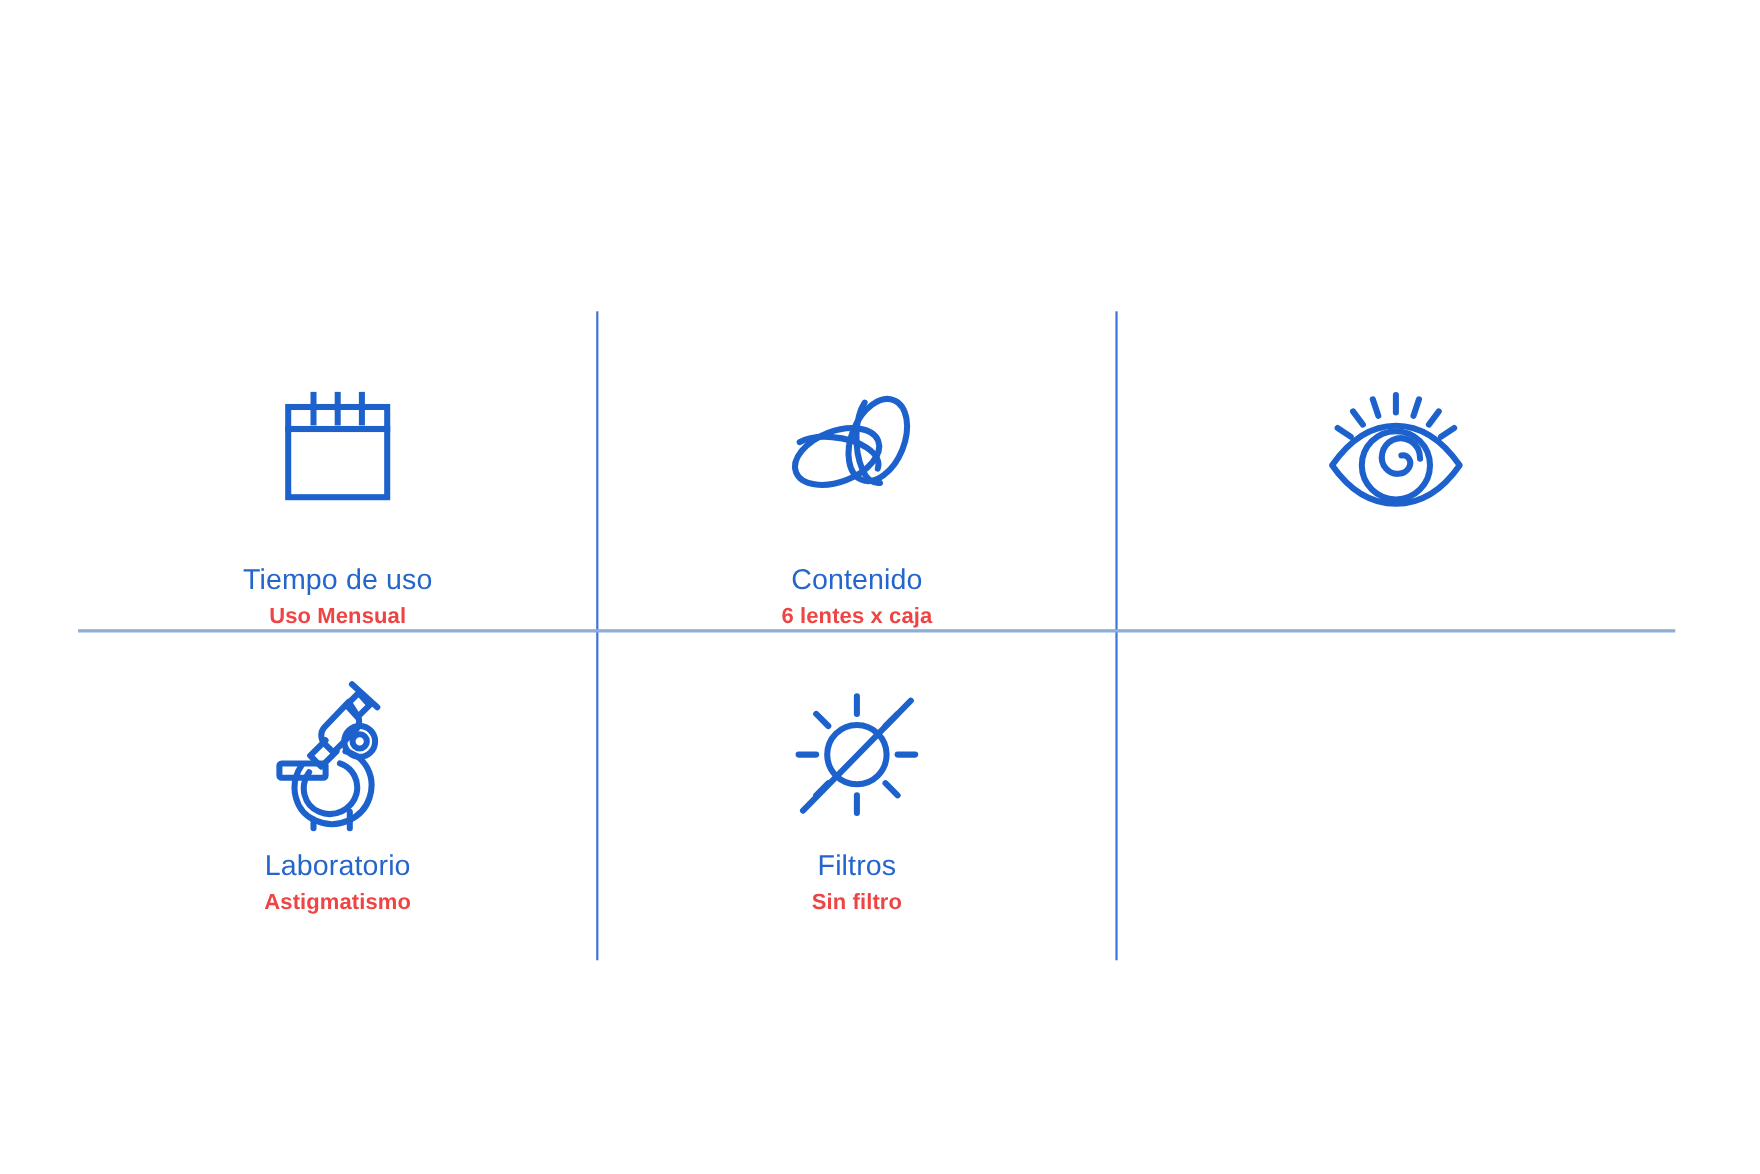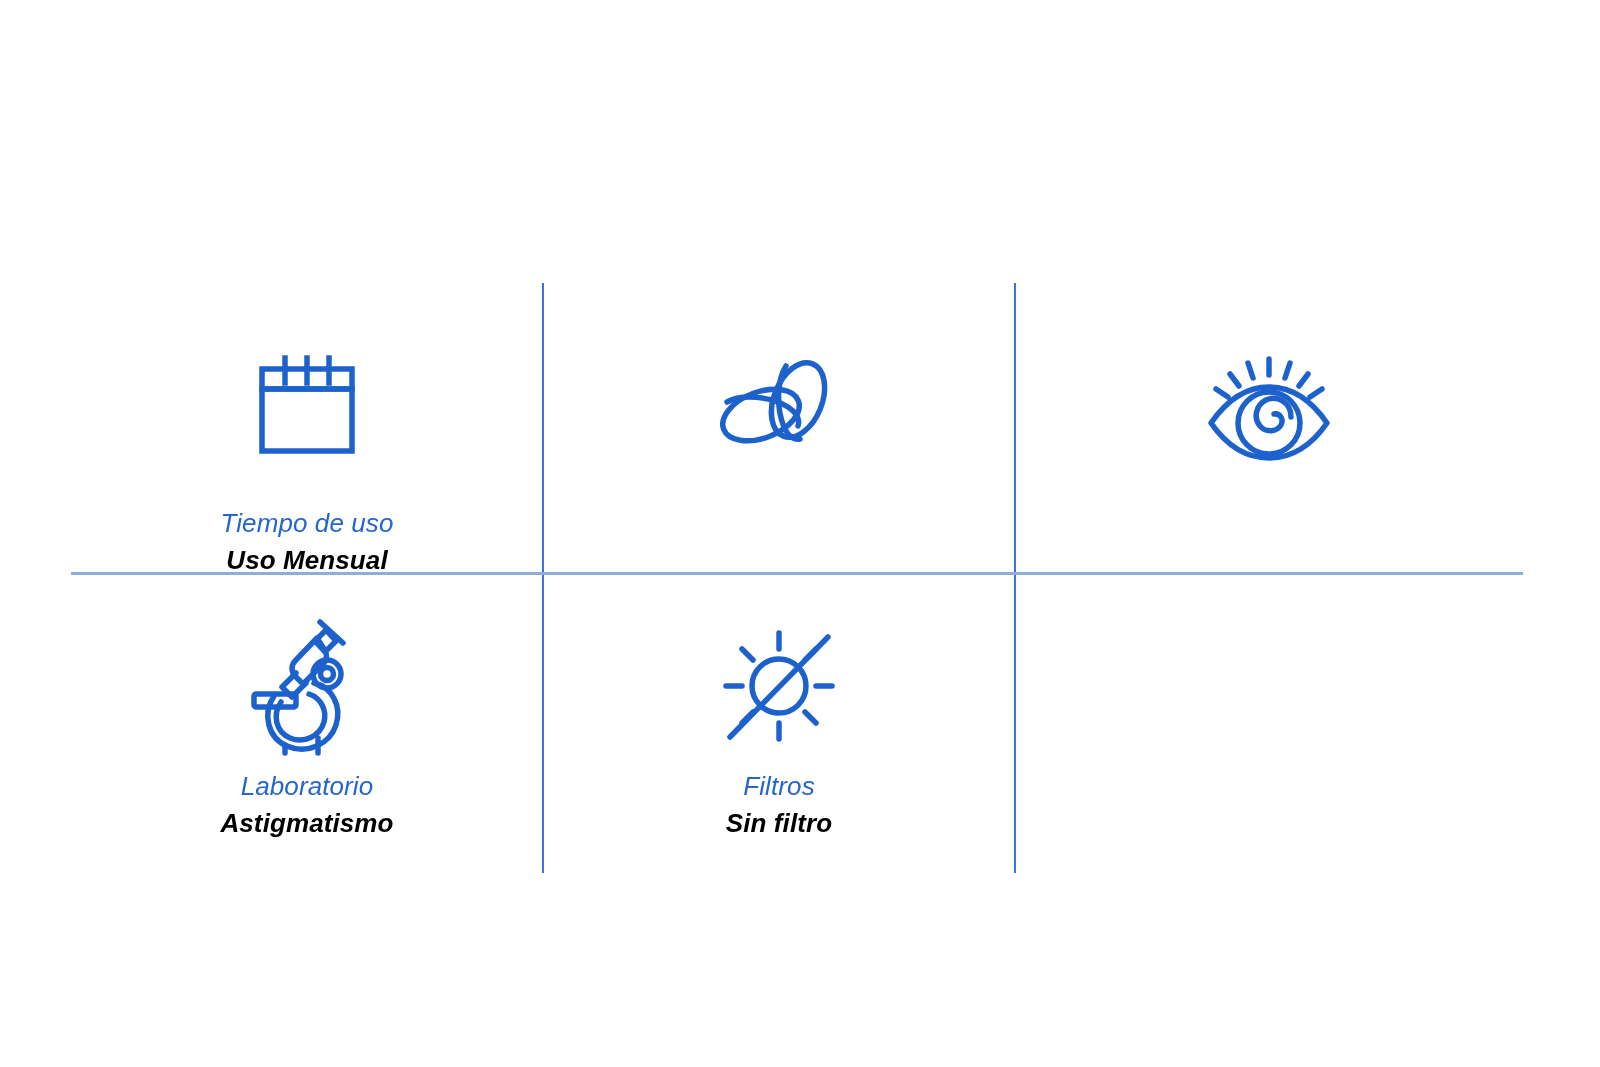--- a/index.html
+++ b/index.html
@@ -19,21 +19,20 @@
   
   .spec-grid {
     position: absolute;
     left: 71px;
     top: 283px;
     width: 1452px;
     height: 590px;
     display: grid;
     grid-template-columns: 472px 472px 508px;
     grid-template-rows: 290px 300px;
-    font-style: italic;
   }
 
   .spec-cell {
     position: relative;
     display: flex;
     flex-direction: column;
     align-items: center;
     justify-content: flex-start;
   }
 
@@ -75,23 +74,23 @@
     line-height: 1.0;
   }
   .cell-label {
     font-size: 26px;
     font-weight: 400;
     color: #2566cc;
     letter-spacing: 0.1px;
     white-space: nowrap;
   }
   .cell-value {
-    font-size: 26px;
+    font-size: 20px;
     font-weight: 700;
-    color: #000000;
+    color: #ef4444;
     letter-spacing: 0.1px;
     margin-top: 11px;
     white-space: nowrap;
   }
 
   
   .row-1 .icon-wrap { margin-top: 48px; }
   .row-1 .cell-text { margin-top: 32px; }
   .row-2 .icon-wrap { margin-top: 38px; }
   .row-2 .cell-text { margin-top: 12px; }
@@ -128,20 +127,24 @@
     <div class="icon-wrap">
       <svg width="130" height="106" viewBox="0 0 130 106" fill="none" stroke="#1d62cc" stroke-width="5.5" stroke-linecap="round" stroke-linejoin="round">
 
         <ellipse cx="84" cy="47" rx="24" ry="39" transform="rotate(22 84 47)"></ellipse>
         <path d="M72 13 C63 27 62 55 70 74 C74 83 80 87 86 86"></path>
 
         <ellipse cx="47" cy="62" rx="40" ry="23" transform="rotate(-21 47 62)"></ellipse>
         <path d="M13 49 C27 41 57 43 74 54 C83 60 86 67 84 73"></path>
       </svg>
     </div>
+    <div class="cell-text">
+      <div class="cell-label">Contenido</div>
+      <div class="cell-value">6 lentes x caja</div>
+    </div>
   </div>
 
   <div class="spec-cell row-1">
     <div class="icon-wrap">
       <svg width="132" height="108" viewBox="0 0 132 108" fill="none" stroke="#1d62cc" stroke-width="5.5" stroke-linecap="round" stroke-linejoin="round">
 
         <line x1="66" y1="7" x2="66" y2="23"></line>
         <line x1="45" y1="11" x2="50" y2="26"></line>
         <line x1="87" y1="11" x2="82" y2="26"></line>
         <line x1="27" y1="22" x2="36" y2="34"></line>

